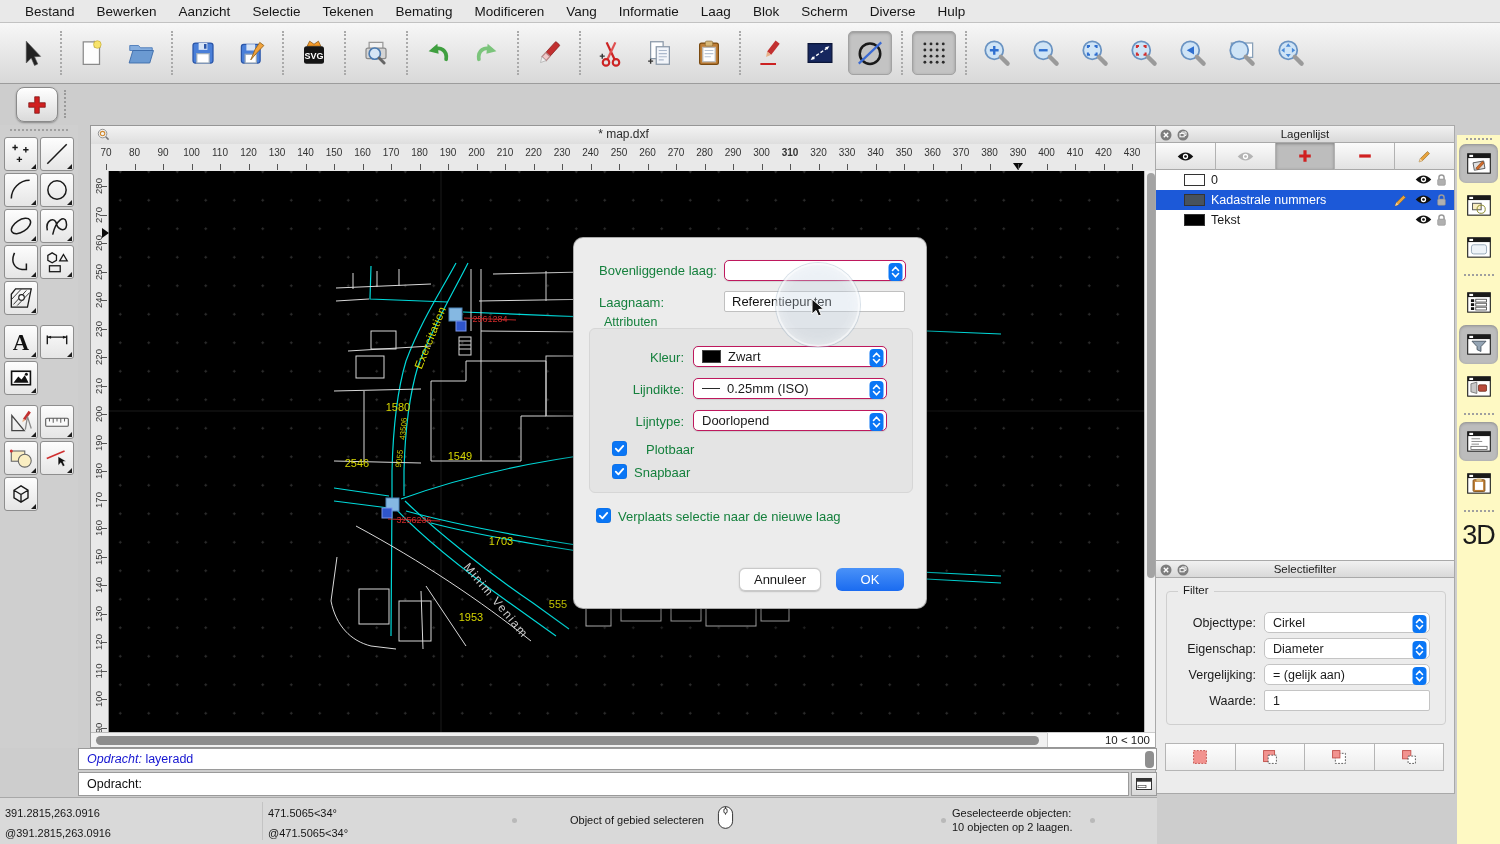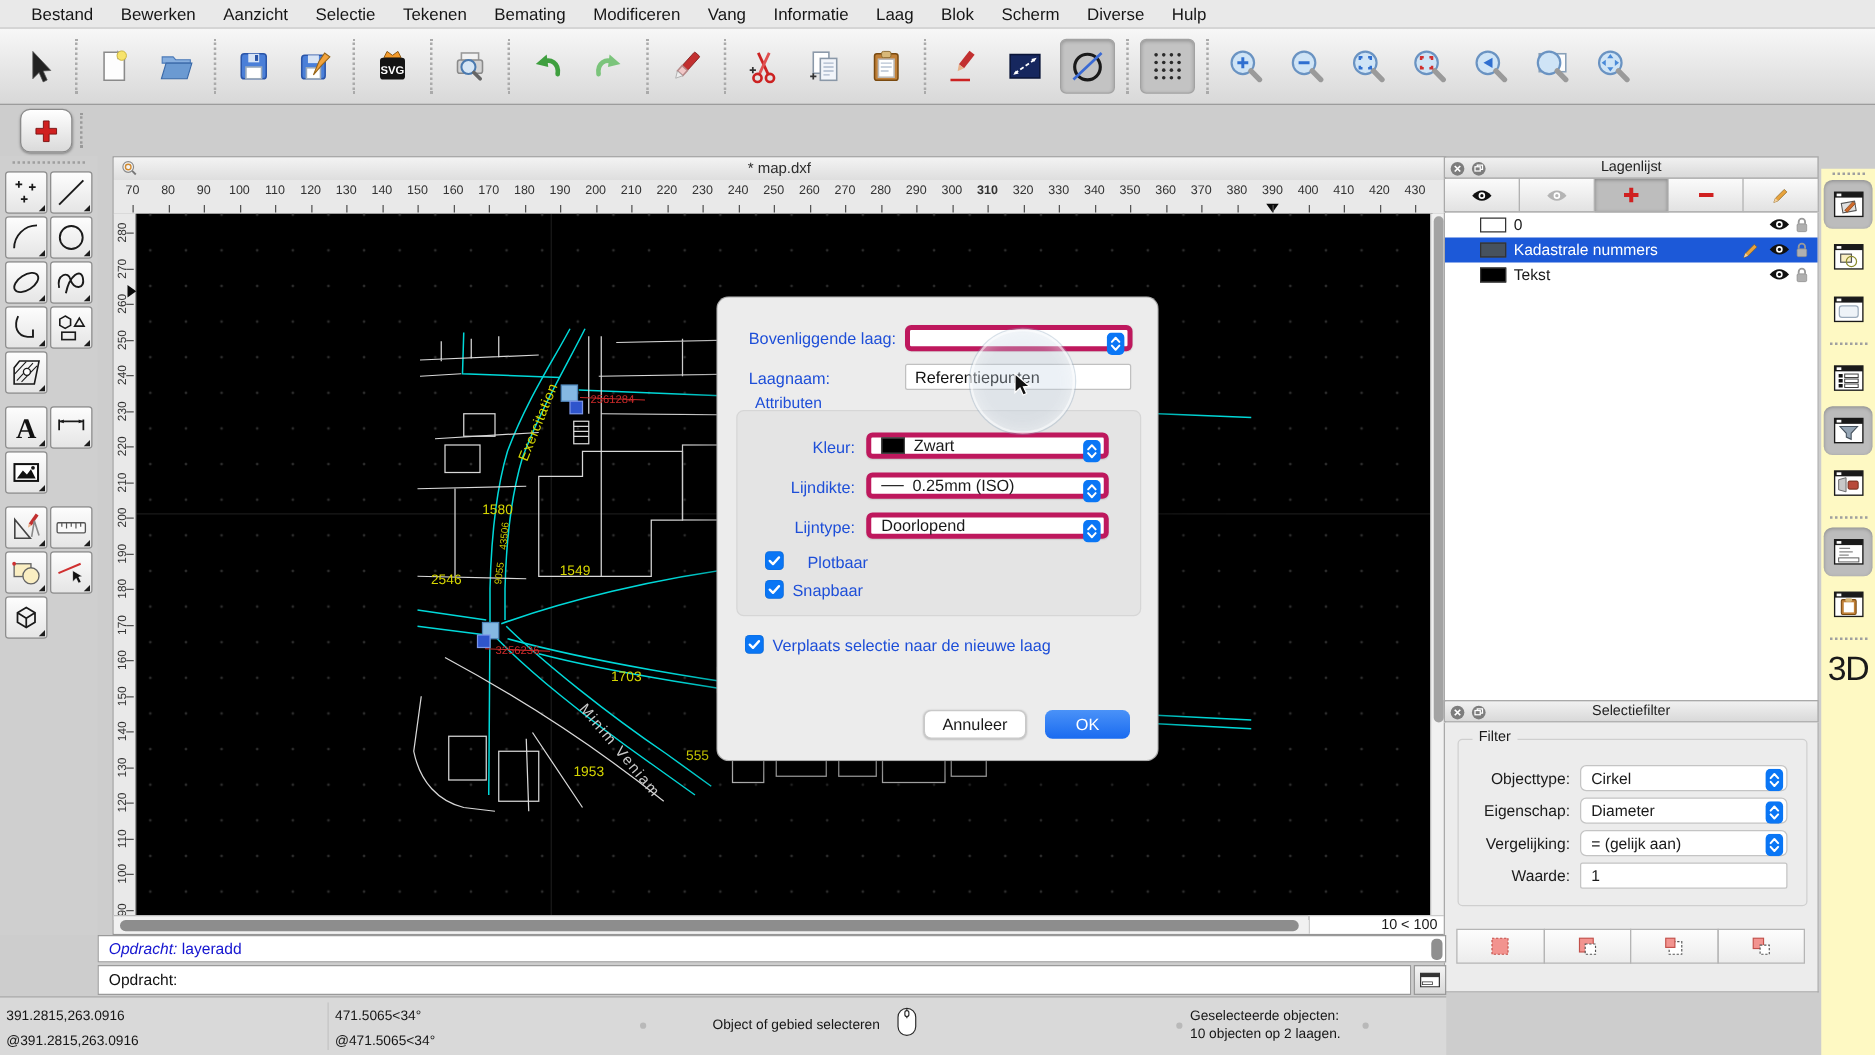--- a/index.html
+++ b/index.html
@@ -60,22 +60,22 @@
             border-left:1px solid #ccc;font-size:11.5px;text-align:right;line-height:14px;padding-right:6px;box-sizing:border-box;}
   .ml-parcel{fill:#d6d600;font-size:11px;}
   .ml-parcel-small{fill:#c9c900;font-size:8px;}
   .ml-street-y{fill:#d6d600;font-size:11.5px;letter-spacing:.5px;}
   .ml-street-w{fill:#c9c9c9;font-size:12px;letter-spacing:1.5px;}
   .ml-ref{fill:#cc2a2a;font-size:9px;}
   .ml-strike{stroke:#cc2a2a;stroke-width:.9;}
   
   #dialog{position:absolute;left:573px;top:237px;width:352px;height:370px;background:#ececec;border-radius:10px;
           border:1px solid rgba(0,0,0,.28);box-shadow:0 18px 45px rgba(0,0,0,.5);z-index:40;font-size:13px;}
-  .dlg-label{position:absolute;color:#1d4ed8;white-space:nowrap;}
-  .combo{position:absolute;background:#fff;border:4px solid #be185d;border-radius:5px;height:21px;
+  .dlg-label{position:absolute;color:#15803d;white-space:nowrap;}
+  .combo{position:absolute;background:#fff;border:1px solid #be185d;border-radius:5px;height:21px;
          display:flex;align-items:center;padding:0 24px 0 8px;box-sizing:border-box;box-shadow:0 .5px 1px rgba(0,0,0,.1);}
   .combo .stepper{position:absolute;right:2px;top:1.5px;}
   .txt-input{position:absolute;background:#fff;border:1px solid #c0c0c0;border-radius:2px;height:21px;
              font-size:13px;padding:0 7px;box-sizing:border-box;font-family:inherit;color:#111;}
   .attr-box{position:absolute;left:15px;top:90px;width:322px;height:163px;background:#e4e4e4;
             border:1px solid #d6d6d6;border-radius:6px;}
   .chk{position:absolute;width:15px;height:15px;border-radius:3.5px;background:#0a76f5;
        display:flex;align-items:center;justify-content:center;box-shadow:inset 0 0 1px rgba(0,0,0,.3);}
   .swatch-black{width:17px;height:11px;background:#000;border:1px solid #444;margin-right:7px;flex:0 0 auto;}
   .lw-line{width:18px;border-top:1.7px solid #2a2a2a;margin-right:7px;flex:0 0 auto;}

